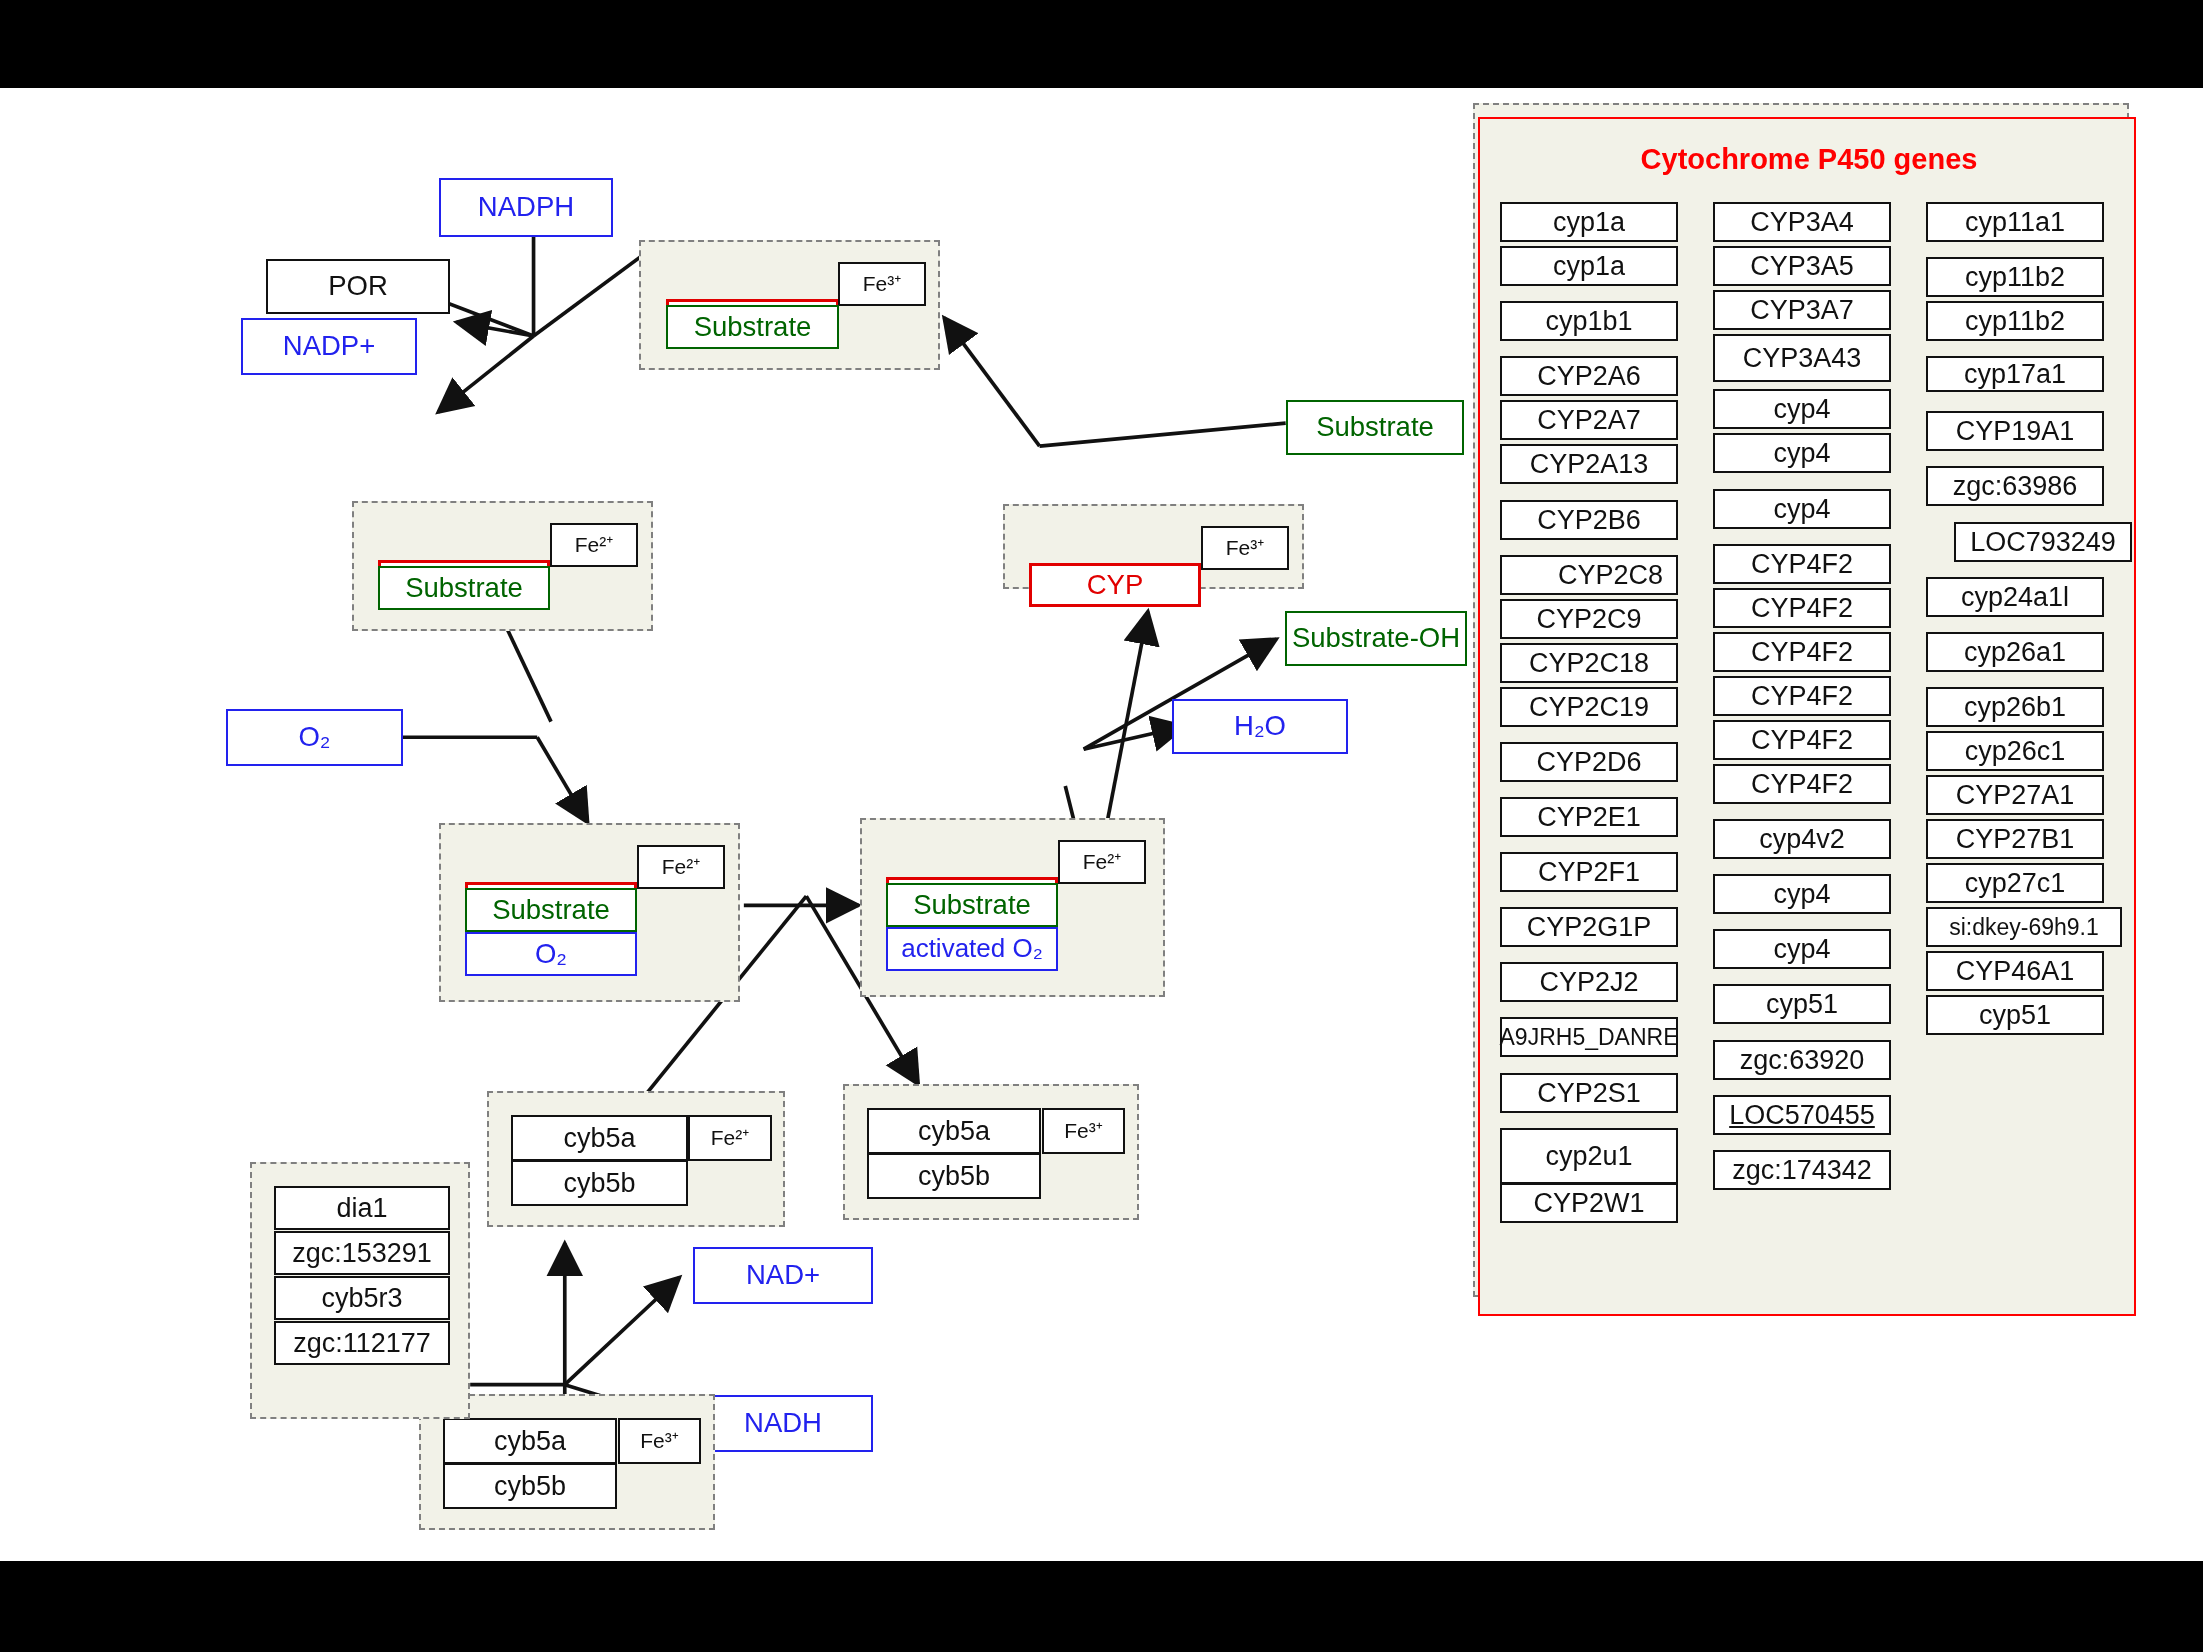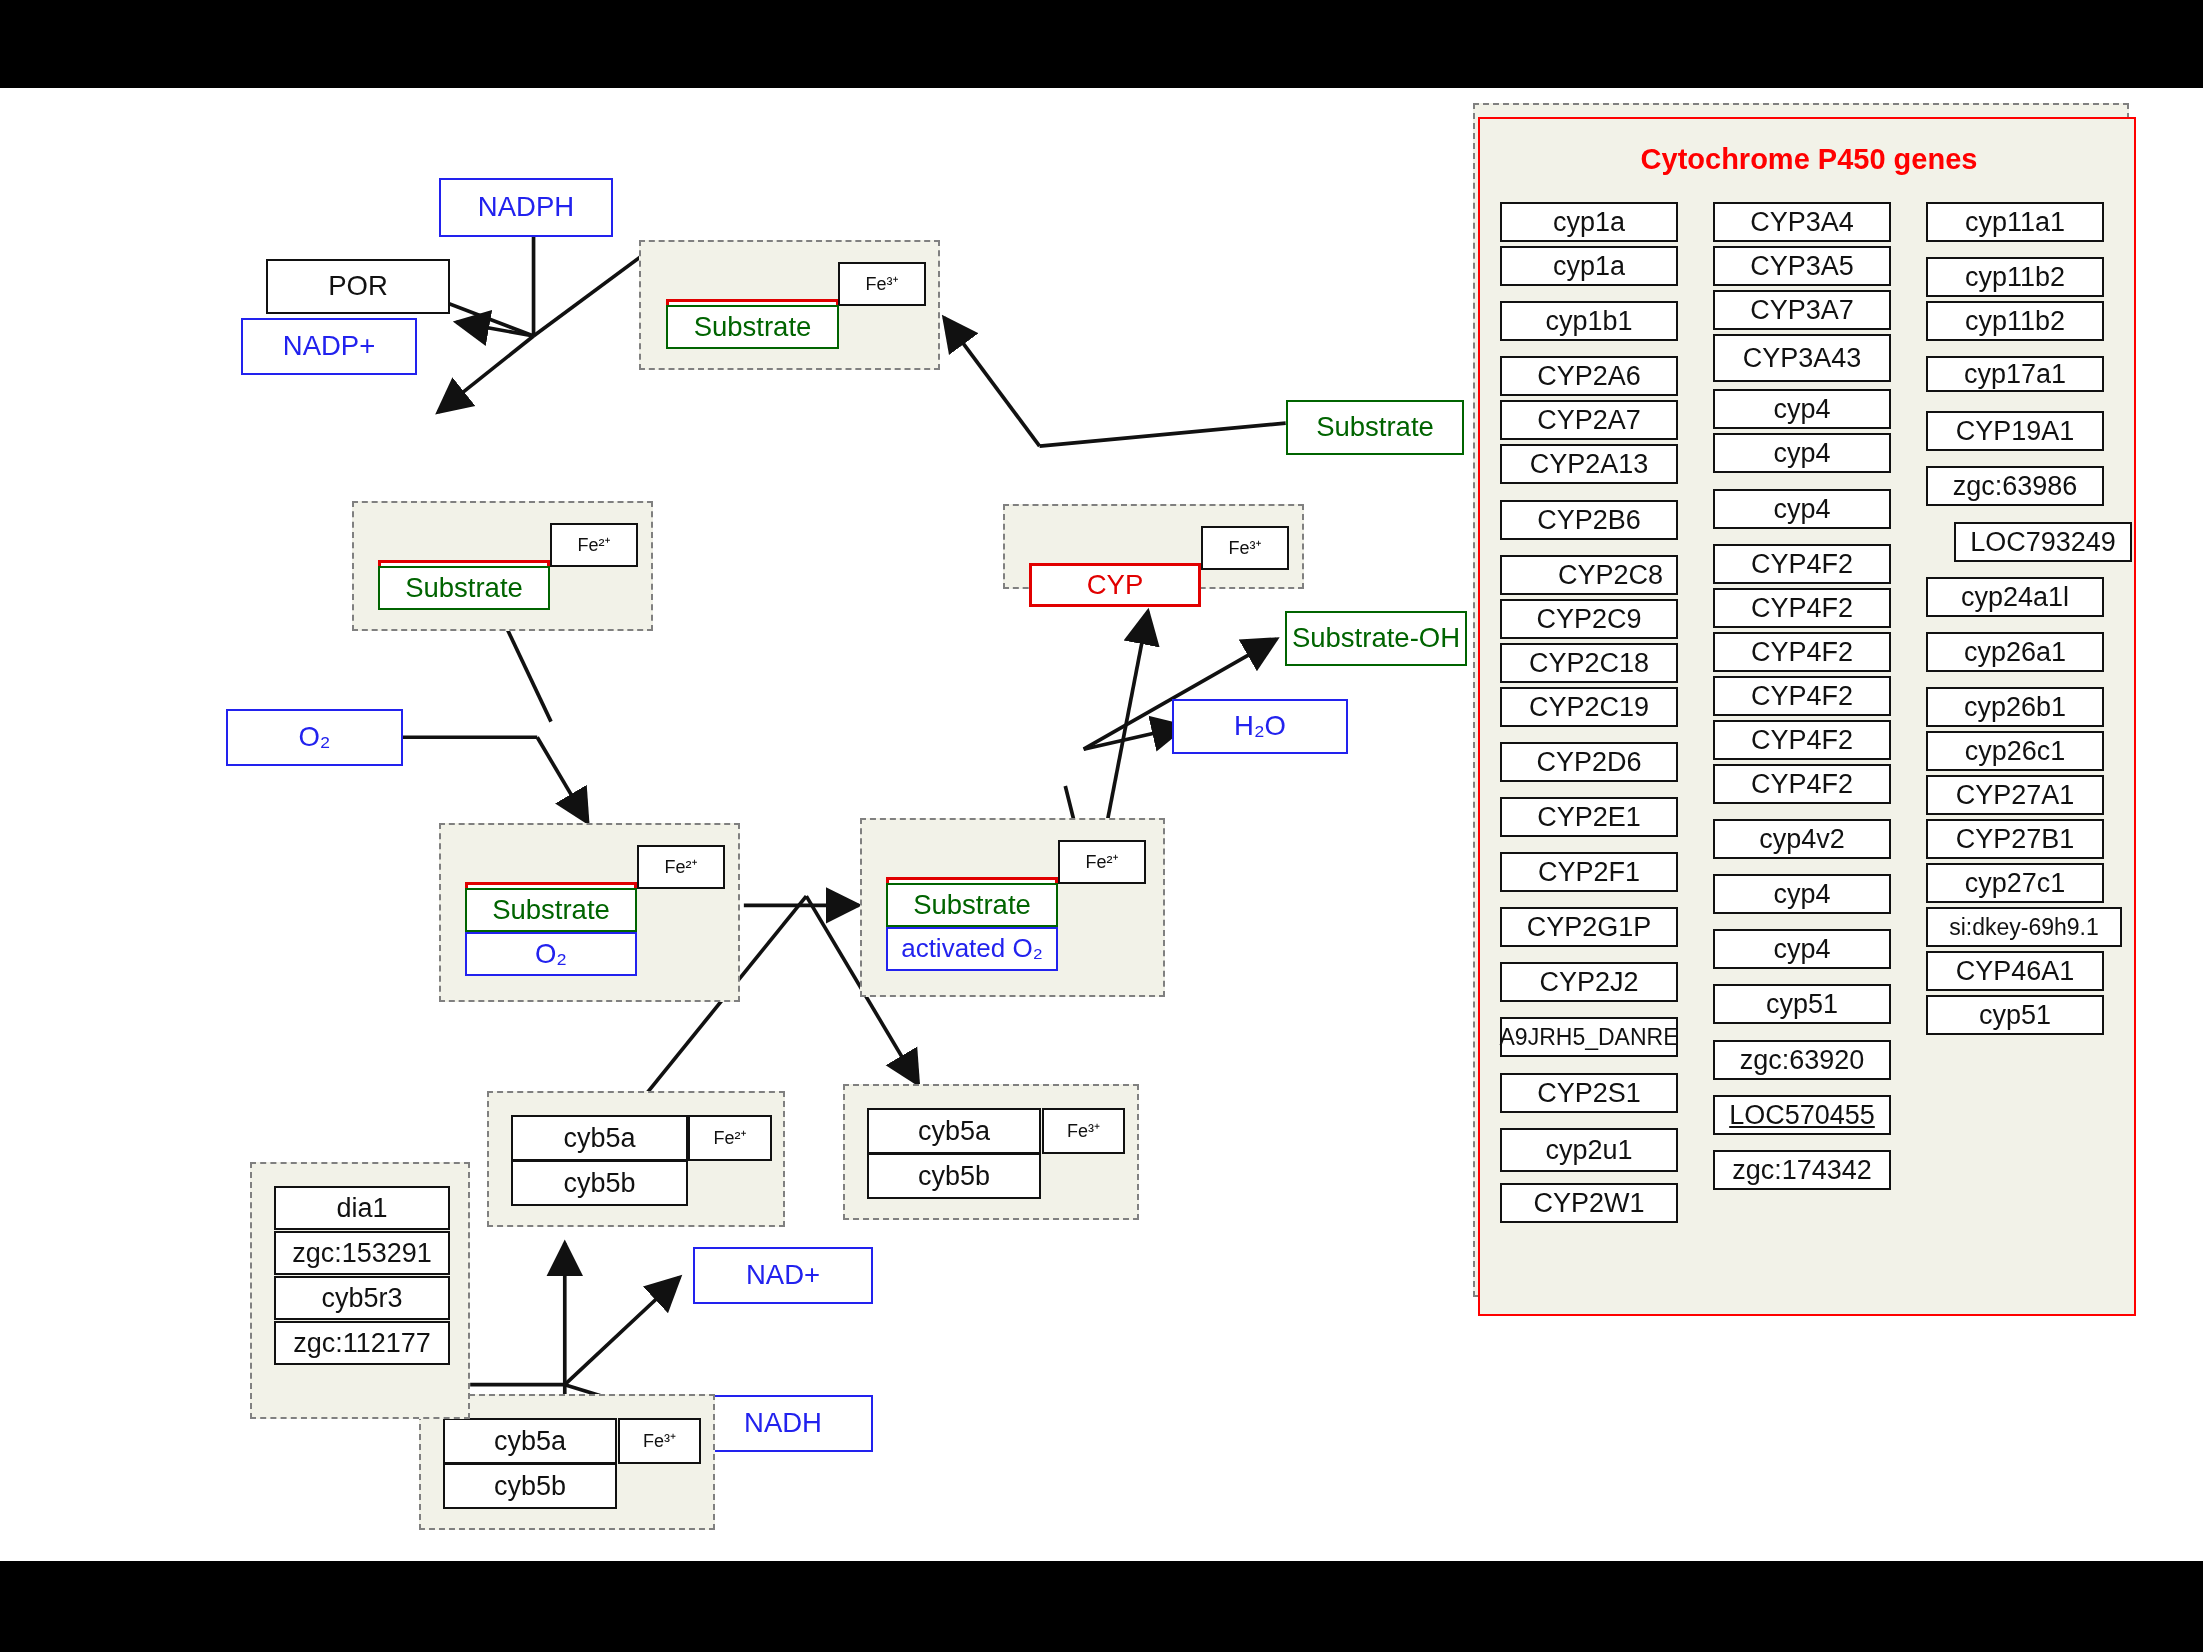--- a/index.html
+++ b/index.html
@@ -8,21 +8,21 @@
   #sheet{position:absolute;left:0;top:88px;width:2204px;height:1473px;background:#ffffff;}
   .node{position:absolute;box-sizing:border-box;display:flex;align-items:center;
         justify-content:center;background:#ffffff;text-align:center;line-height:1.05;}
   .mol{border:2.8px solid #2222ee;color:#2222ee;font-size:27.5px;}
   .mol-green{border:2.8px solid #006400;color:#006400;font-size:27.5px;}
   .mol-black{border:2.8px solid #111111;color:#111111;font-size:27.5px;}
   .grp{position:absolute;box-sizing:border-box;border:2.8px dashed #808080;background:#f2f2e8;}
   .cyp{border:3.7px solid #e10000;color:#e10000;font-size:27.5px;margin-top:37px;}
   .sub{border:2.8px solid #006400;color:#006400;font-size:27.5px;}
   .o2b{border:2.8px solid #2222ee;color:#2222ee;font-size:27.5px;}
-  .fe{border:2.8px solid #111111;color:#111111;font-size:18px;background:#fff;}
+  .fe{border:2.8px solid #111111;color:#111111;font-size:21px;background:#fff;}
   .gene{border:2.8px solid #111111;color:#111111;font-size:27px;background:#fff;}
   .genepanel-outer{position:absolute;box-sizing:border-box;border:2.8px dashed #808080;background:#f2f2e8;}
   .genepanel-inner{position:absolute;box-sizing:border-box;border:2.8px solid #ff0000;background:#f2f2e8;}
   .panel-title{position:absolute;color:#ff0000;font-weight:bold;font-size:29px;text-align:center;}
   svg.edges{position:absolute;left:0;top:0;width:2204px;height:1473px;pointer-events:none;}
 </style>
 </head>
 <body>
 
 <div id="canvas">
@@ -157,21 +157,21 @@
             <div class="node gene" style="left: 0px; top: 397px; width: 178px; height: 40px;">CYP2C9</div>
             <div class="node gene" style="left: 0px; top: 441px; width: 178px; height: 40px;">CYP2C18</div>
             <div class="node gene" style="left: 0px; top: 485px; width: 178px; height: 40px;">CYP2C19</div>
             <div class="node gene" style="left: 0px; top: 540px; width: 178px; height: 40px;">CYP2D6</div>
             <div class="node gene" style="left: 0px; top: 595px; width: 178px; height: 40px;">CYP2E1</div>
             <div class="node gene" style="left: 0px; top: 650px; width: 178px; height: 40px;">CYP2F1</div>
             <div class="node gene" style="left: 0px; top: 705px; width: 178px; height: 40px;">CYP2G1P</div>
             <div class="node gene" style="left: 0px; top: 760px; width: 178px; height: 40px;">CYP2J2</div>
             <div class="node gene" style="font-size: 23px; left: 0px; top: 815px; width: 178px; height: 40px;">A9JRH5_DANRE</div>
             <div class="node gene" style="left: 0px; top: 871px; width: 178px; height: 40px;">CYP2S1</div>
-            <div class="node gene" style="left: 0px; top: 926px; width: 178px; height: 44px;">cyp2u1</div>
+            <div class="node gene" style="left: 0px; top: 926px; width: 178px; height: 56px;">cyp2u1</div>
             <div class="node gene" style="left: 0px; top: 981px; width: 178px; height: 40px;">CYP2W1</div>
           </div>
           <div style="position: absolute; left: 233px; top: 0px; width: 178px;">
             <div class="node gene" style="left: 0px; top: 0px; width: 178px; height: 40px;">CYP3A4</div>
             <div class="node gene" style="left: 0px; top: 44px; width: 178px; height: 40px;">CYP3A5</div>
             <div class="node gene" style="left: 0px; top: 88px; width: 178px; height: 40px;">CYP3A7</div>
             <div class="node gene" style="left: 0px; top: 132px; width: 178px; height: 48px;">CYP3A43</div>
             <div class="node gene" style="left: 0px; top: 187px; width: 178px; height: 40px;">cyp4</div>
             <div class="node gene" style="left: 0px; top: 231px; width: 178px; height: 40px;">cyp4</div>
             <div class="node gene" style="left: 0px; top: 287px; width: 178px; height: 40px;">cyp4</div>

